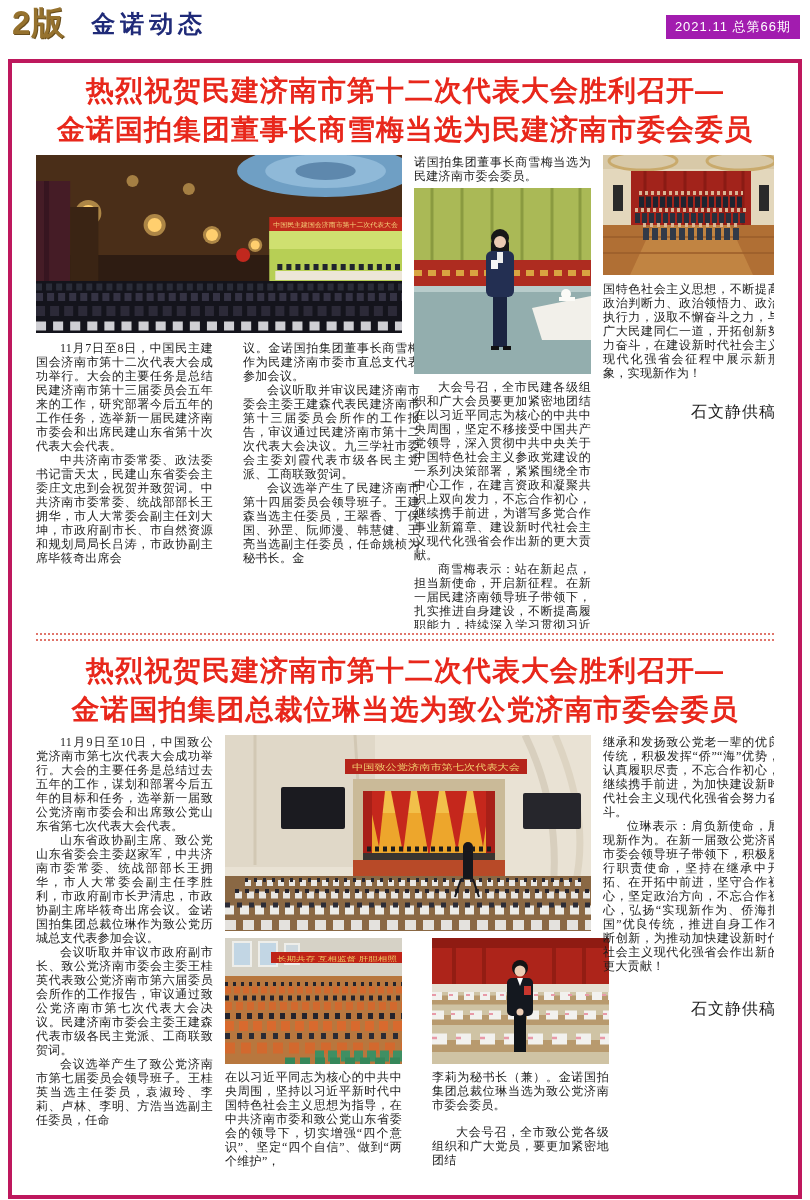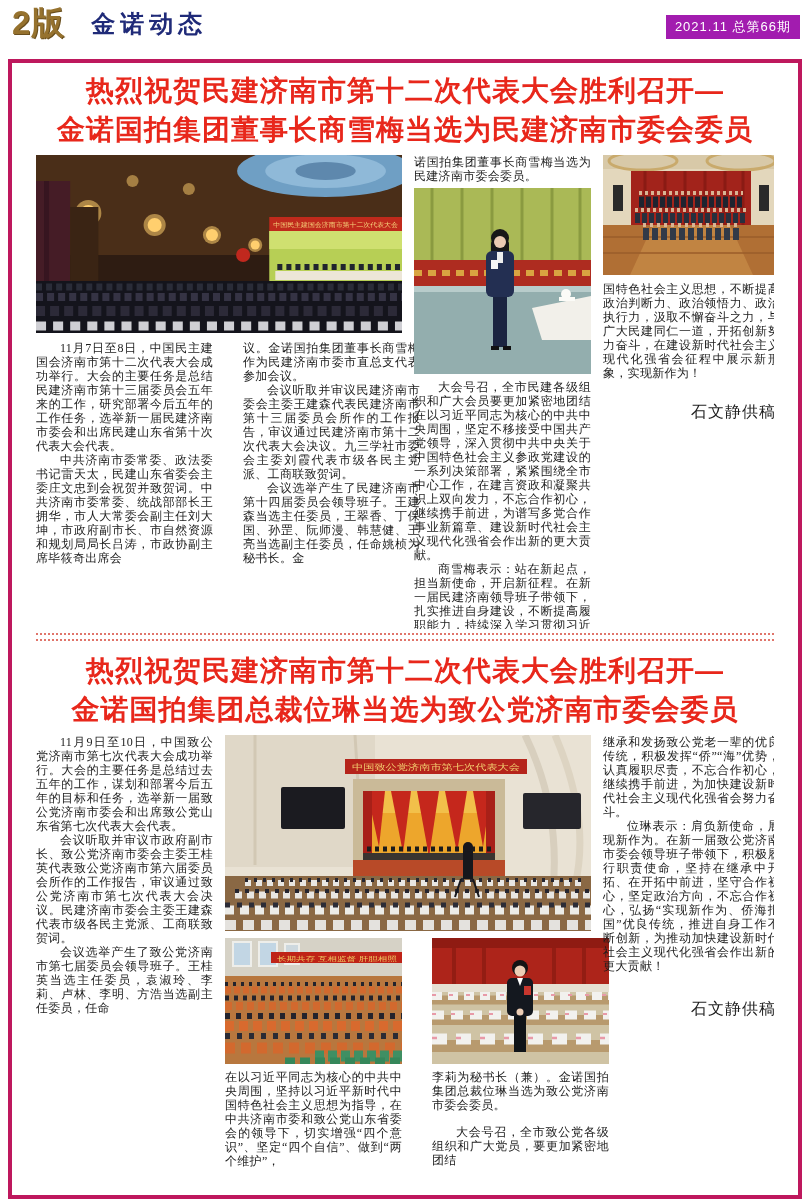--- a/index.html
+++ b/index.html
@@ -184,20 +184,21 @@
     <section>
       <div class="headline">
         <div>热烈祝贺民建济南市第十二次代表大会胜利召开—</div>
         <div>金诺国拍集团总裁位琳当选为致公党济南市委会委员</div>
       </div>
 
       <div class="cols a2-cols">
 
         <div class="col bodytext">
           <p class="ind">11月9日至10日，中国致公党济南市第七次代表大会成功举行。大会的主要任务是总结过去五年的工作，谋划和部署今后五年的目标和任务，选举新一届致公党济南市委会和出席致公党山东省第七次代表大会代表。</p>
+          <p class="ind">山东省政协副主席、致公党山东省委会主委赵家军，中共济南市委常委、统战部部长王拥华，市人大常委会副主任李胜利，市政府副市长尹清忠，市政协副主席毕筱奇出席会议。金诺国拍集团总裁位琳作为致公党历城总支代表参加会议。</p>
           <p class="ind">会议听取并审议市政府副市长、致公党济南市委会主委王桂英代表致公党济南市第六届委员会所作的工作报告，审议通过致公党济南市第七次代表大会决议。民建济南市委会主委王建森代表市级各民主党派、工商联致贺词。</p>
           <p class="ind">会议选举产生了致公党济南市第七届委员会领导班子。王桂英当选主任委员，袁淑玲、李莉、卢林、李明、方浩当选副主任委员，任命</p>
         </div>
 
         <div class="col-double">
           <svg class="photo ph-wide" viewBox="0 0 366 196" preserveAspectRatio="none">
             <rect width="366" height="196" fill="#e9e2d4"></rect>
             <path d="M300,0 q44,90 22,196" fill="none" stroke="#d8cfbe" stroke-width="7"></path>
             <path d="M330,0 q36,84 20,150" fill="none" stroke="#ddd4c2" stroke-width="7"></path>
             <rect x="0" y="0" width="150" height="132" fill="#e0d8c8"></rect>

